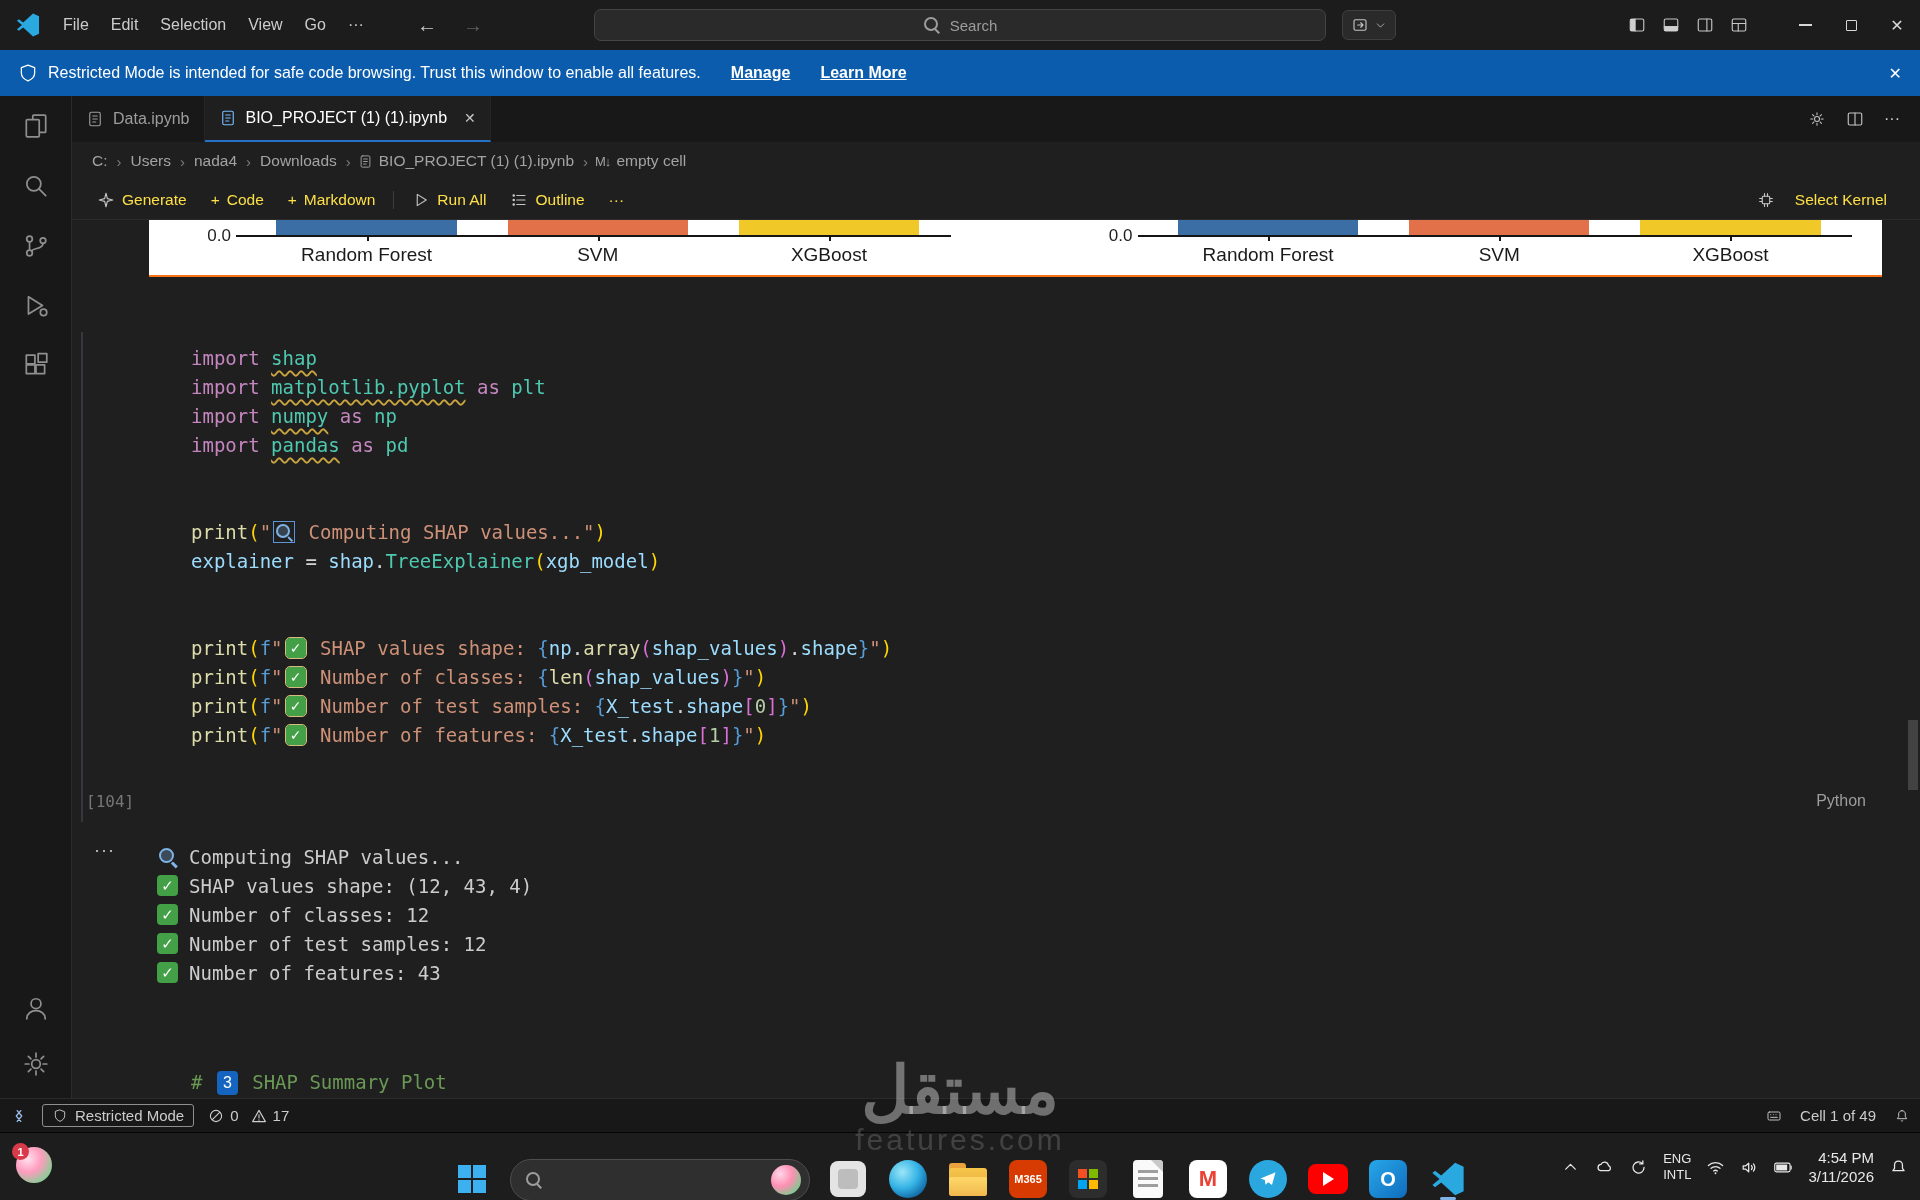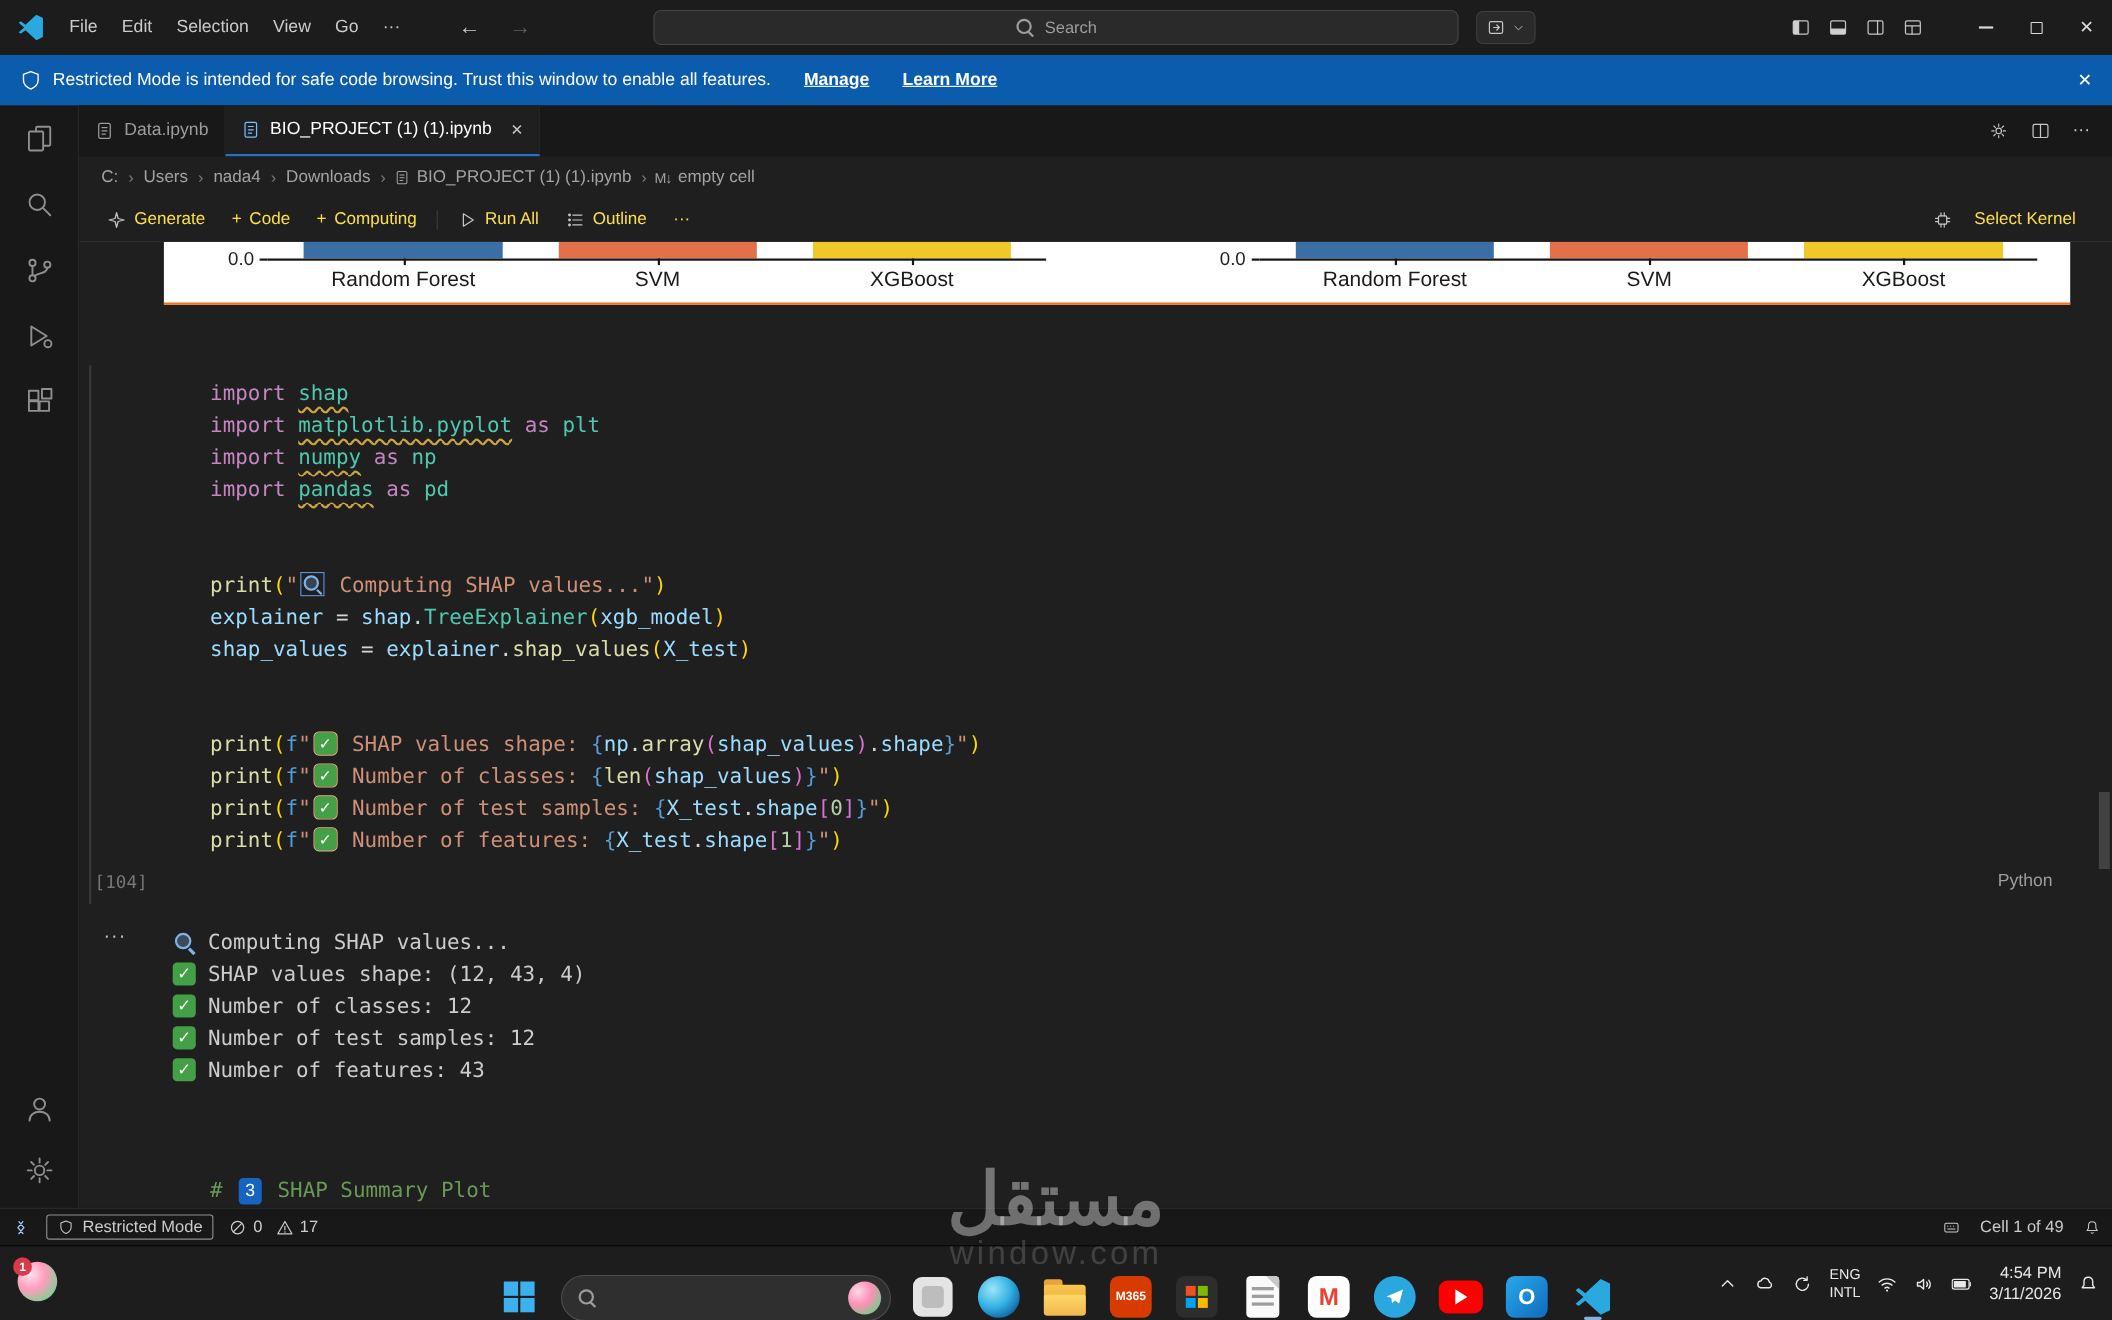--- a/index.html
+++ b/index.html
@@ -340,21 +340,21 @@
               <path d="M12 3 L13.8 10.2 L21 12 L13.8 13.8 L12 21 L10.2 13.8 L3 12 L10.2 10.2 Z"></path>
             </svg>
           <span>Generate</span>
         </div>
         <div class="tbi">
           <span>+</span>
           <span>Code</span>
         </div>
         <div class="tbi">
           <span>+</span>
-          <span>Computing</span>
+          <span>Markdown</span>
         </div>
         <div class="tb-sep"></div>
         <div class="tbi">
           <svg class="ti" viewBox="0 0 24 24">
               <path d="M7 4.5 L19 12 L7 19.5 Z"></path>
             </svg>
           <span>Run All</span>
         </div>
         <div class="tbi">
           <svg class="ti" viewBox="0 0 24 24">
@@ -427,21 +427,20 @@
         <div class="focus-bar"></div>
         <div class="code">
             <div class="code-line"><span class="tk-kw">import </span><span class="tk-cls squiggle">shap</span></div>
             <div class="code-line"><span class="tk-kw">import </span><span class="tk-cls squiggle">matplotlib.pyplot</span><span class="tk-kw"> as </span><span class="tk-cls">plt</span></div>
             <div class="code-line"><span class="tk-kw">import </span><span class="tk-cls squiggle">numpy</span><span class="tk-kw"> as </span><span class="tk-cls">np</span></div>
             <div class="code-line"><span class="tk-kw">import </span><span class="tk-cls squiggle">pandas</span><span class="tk-kw"> as </span><span class="tk-cls">pd</span></div>
             <div class="code-line">&nbsp;</div>
             <div class="code-line">&nbsp;</div>
             <div class="code-line"><span class="tk-fn">print</span><span class="tk-b1">(</span><span class="tk-str">"</span><span class="tk-mag"></span><span class="tk-str"> Computing SHAP values...</span><span class="tk-str">"</span><span class="tk-b1">)</span></div>
             <div class="code-line"><span class="tk-var">explainer </span><span class="tk-pun">= </span><span class="tk-var">shap</span><span class="tk-pun">.</span><span class="tk-cls">TreeExplainer</span><span class="tk-b1">(</span><span class="tk-var">xgb_model</span><span class="tk-b1">)</span></div>
-            <div class="code-line"><span class="tk-var">shap_values </span><span class="tk-pun">= </span><span class="tk-var">explainer</span><span class="tk-pun">.</span><span class="tk-fn">shap_values</span><span class="tk-b1">(</span><span class="tk-var">X_test</span><span class="tk-b1">)</span></div>
             <div class="code-line">&nbsp;</div>
             <div class="code-line">&nbsp;</div>
             <div class="code-line"><span class="tk-fn">print</span><span class="tk-b1">(</span><span class="tk-kw2">f</span><span class="tk-str">"</span><span class="tk-check"></span><span class="tk-str"> SHAP values shape: </span><span class="tk-kw2">{</span><span class="tk-var">np</span><span class="tk-pun">.</span><span class="tk-fn">array</span><span class="tk-b2">(</span><span class="tk-var">shap_values</span><span class="tk-b2">)</span><span class="tk-pun">.</span><span class="tk-var">shape</span><span class="tk-kw2">}</span><span class="tk-str">"</span><span class="tk-b1">)</span></div>
             <div class="code-line"><span class="tk-fn">print</span><span class="tk-b1">(</span><span class="tk-kw2">f</span><span class="tk-str">"</span><span class="tk-check"></span><span class="tk-str"> Number of classes: </span><span class="tk-kw2">{</span><span class="tk-fn">len</span><span class="tk-b2">(</span><span class="tk-var">shap_values</span><span class="tk-b2">)</span><span class="tk-kw2">}</span><span class="tk-str">"</span><span class="tk-b1">)</span></div>
             <div class="code-line"><span class="tk-fn">print</span><span class="tk-b1">(</span><span class="tk-kw2">f</span><span class="tk-str">"</span><span class="tk-check"></span><span class="tk-str"> Number of test samples: </span><span class="tk-kw2">{</span><span class="tk-var">X_test</span><span class="tk-pun">.</span><span class="tk-var">shape</span><span class="tk-b2">[</span><span class="tk-num">0</span><span class="tk-b2">]</span><span class="tk-kw2">}</span><span class="tk-str">"</span><span class="tk-b1">)</span></div>
             <div class="code-line"><span class="tk-fn">print</span><span class="tk-b1">(</span><span class="tk-kw2">f</span><span class="tk-str">"</span><span class="tk-check"></span><span class="tk-str"> Number of features: </span><span class="tk-kw2">{</span><span class="tk-var">X_test</span><span class="tk-pun">.</span><span class="tk-var">shape</span><span class="tk-b2">[</span><span class="tk-num">1</span><span class="tk-b2">]</span><span class="tk-kw2">}</span><span class="tk-str">"</span><span class="tk-b1">)</span></div>
           </div>
         <div class="exec-count">[104]</div>
         <div class="lang-label">Python</div>
 
@@ -626,16 +625,16 @@
         <div>3/11/2026</div>
       </div>
       <svg class="tray-icon" viewBox="0 0 24 24">
           <path d="M12 4 c-3 0 -5 2.2 -5 5 v4 l-2 3 h14 l-2 -3 v-4 c0 -2.8 -2 -5 -5 -5 Z"></path>
         </svg>
     </div>
   </div>
 
   <div class="watermark">
     <div class="ar">مستقل</div>
-    <div class="dom">window.com</div>
+    <div class="dom">features.com</div>
   </div>
 
 </div>
 
 </body></html>

